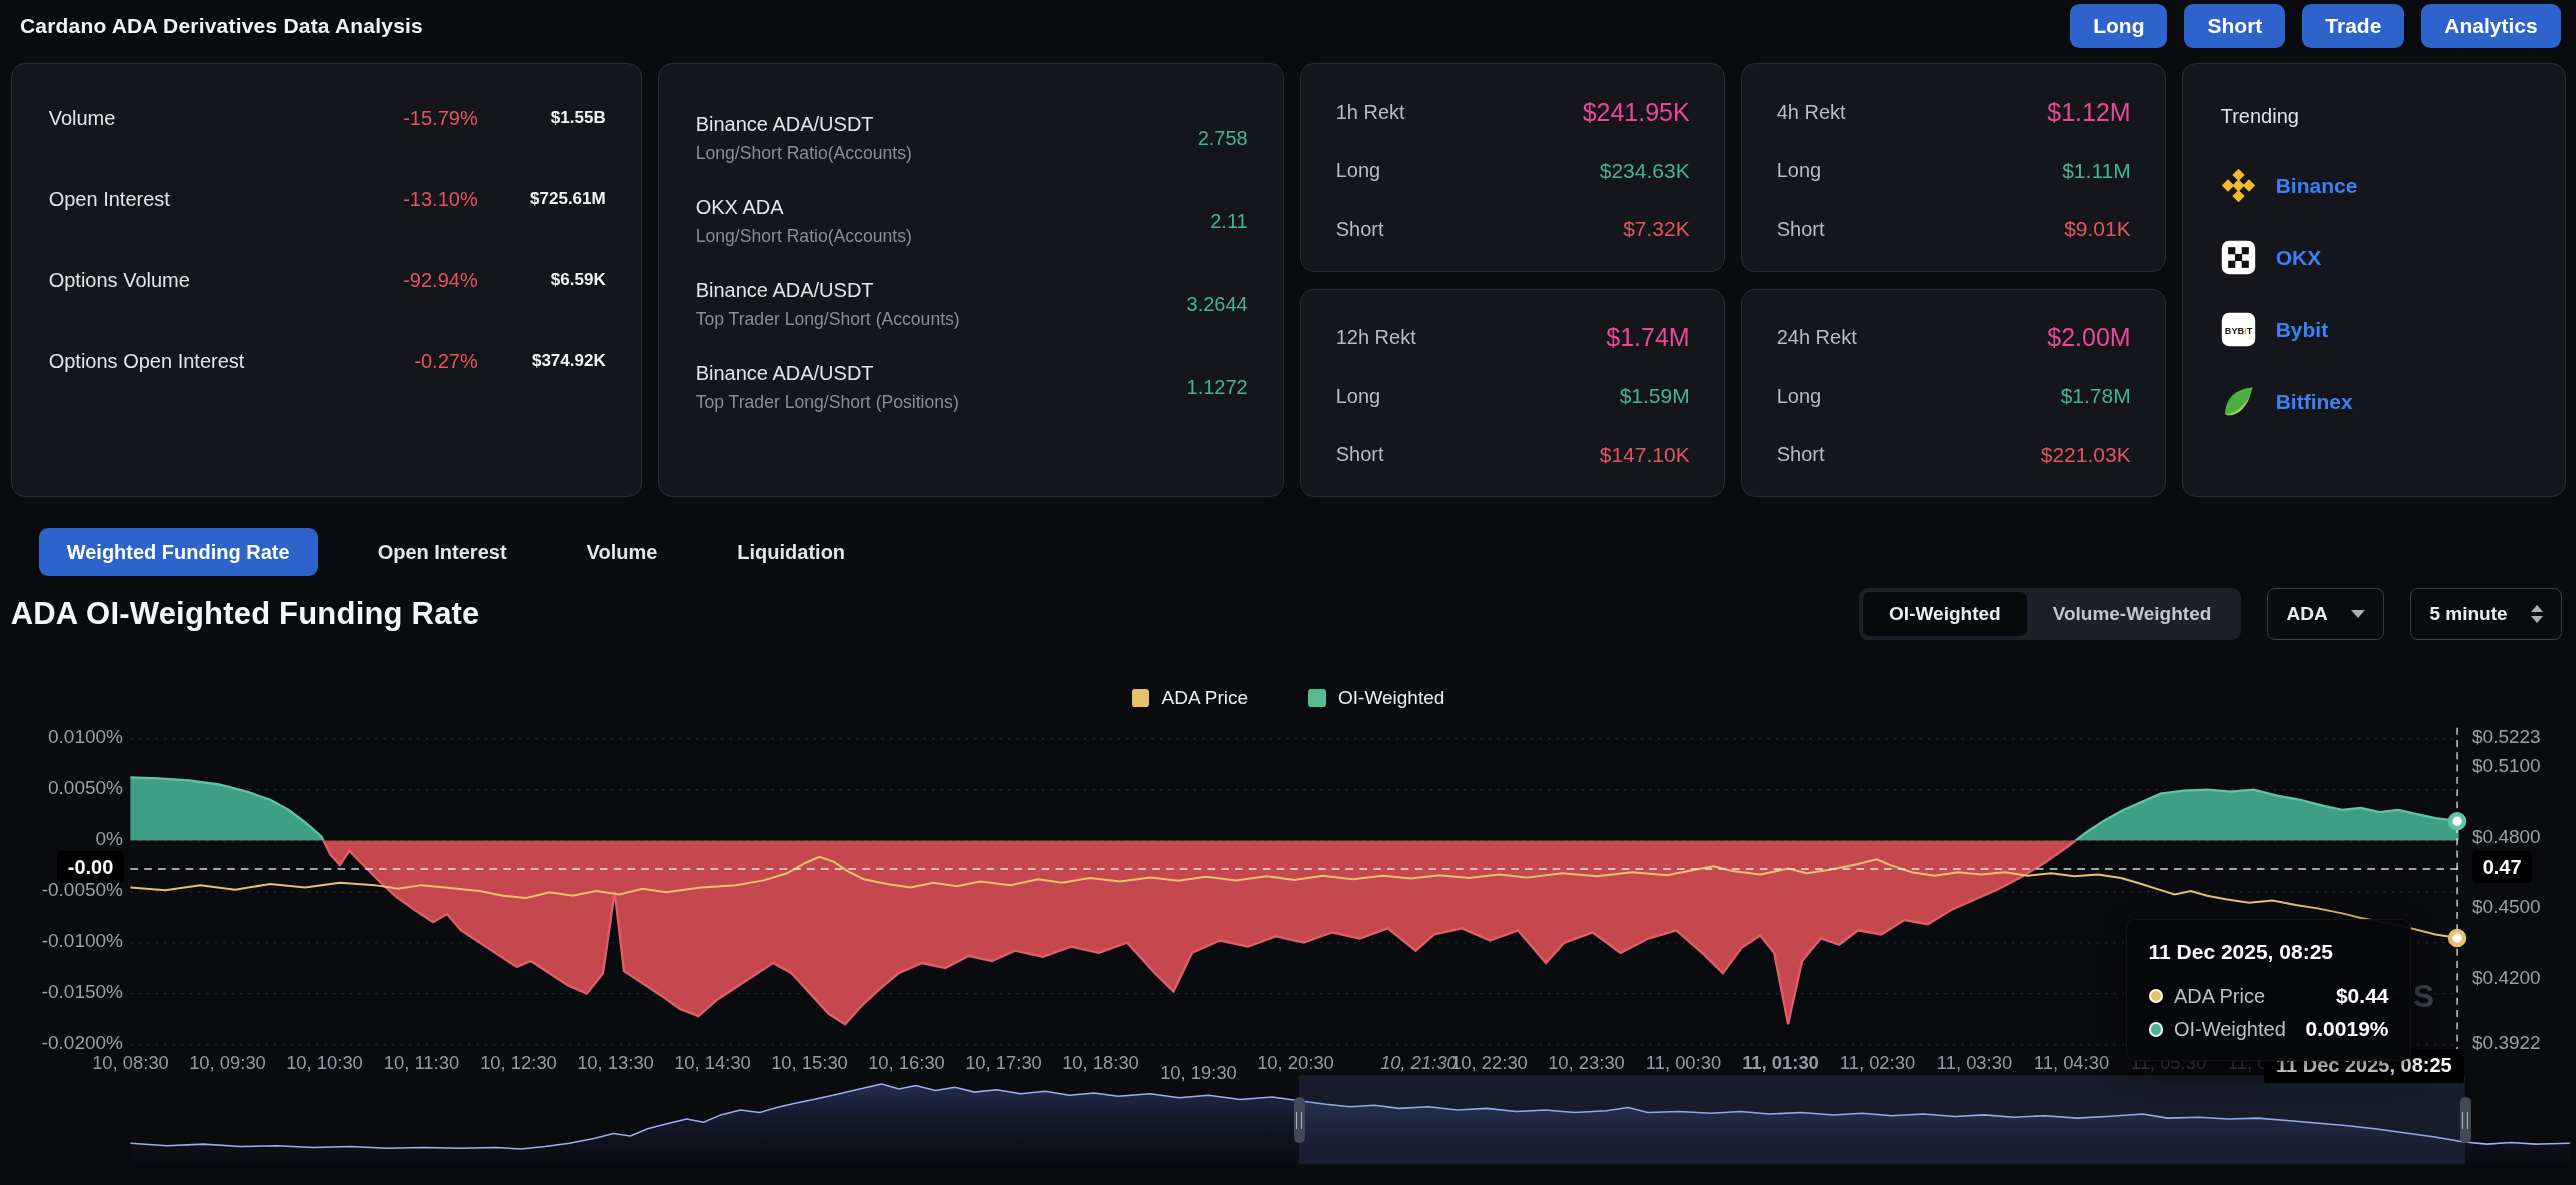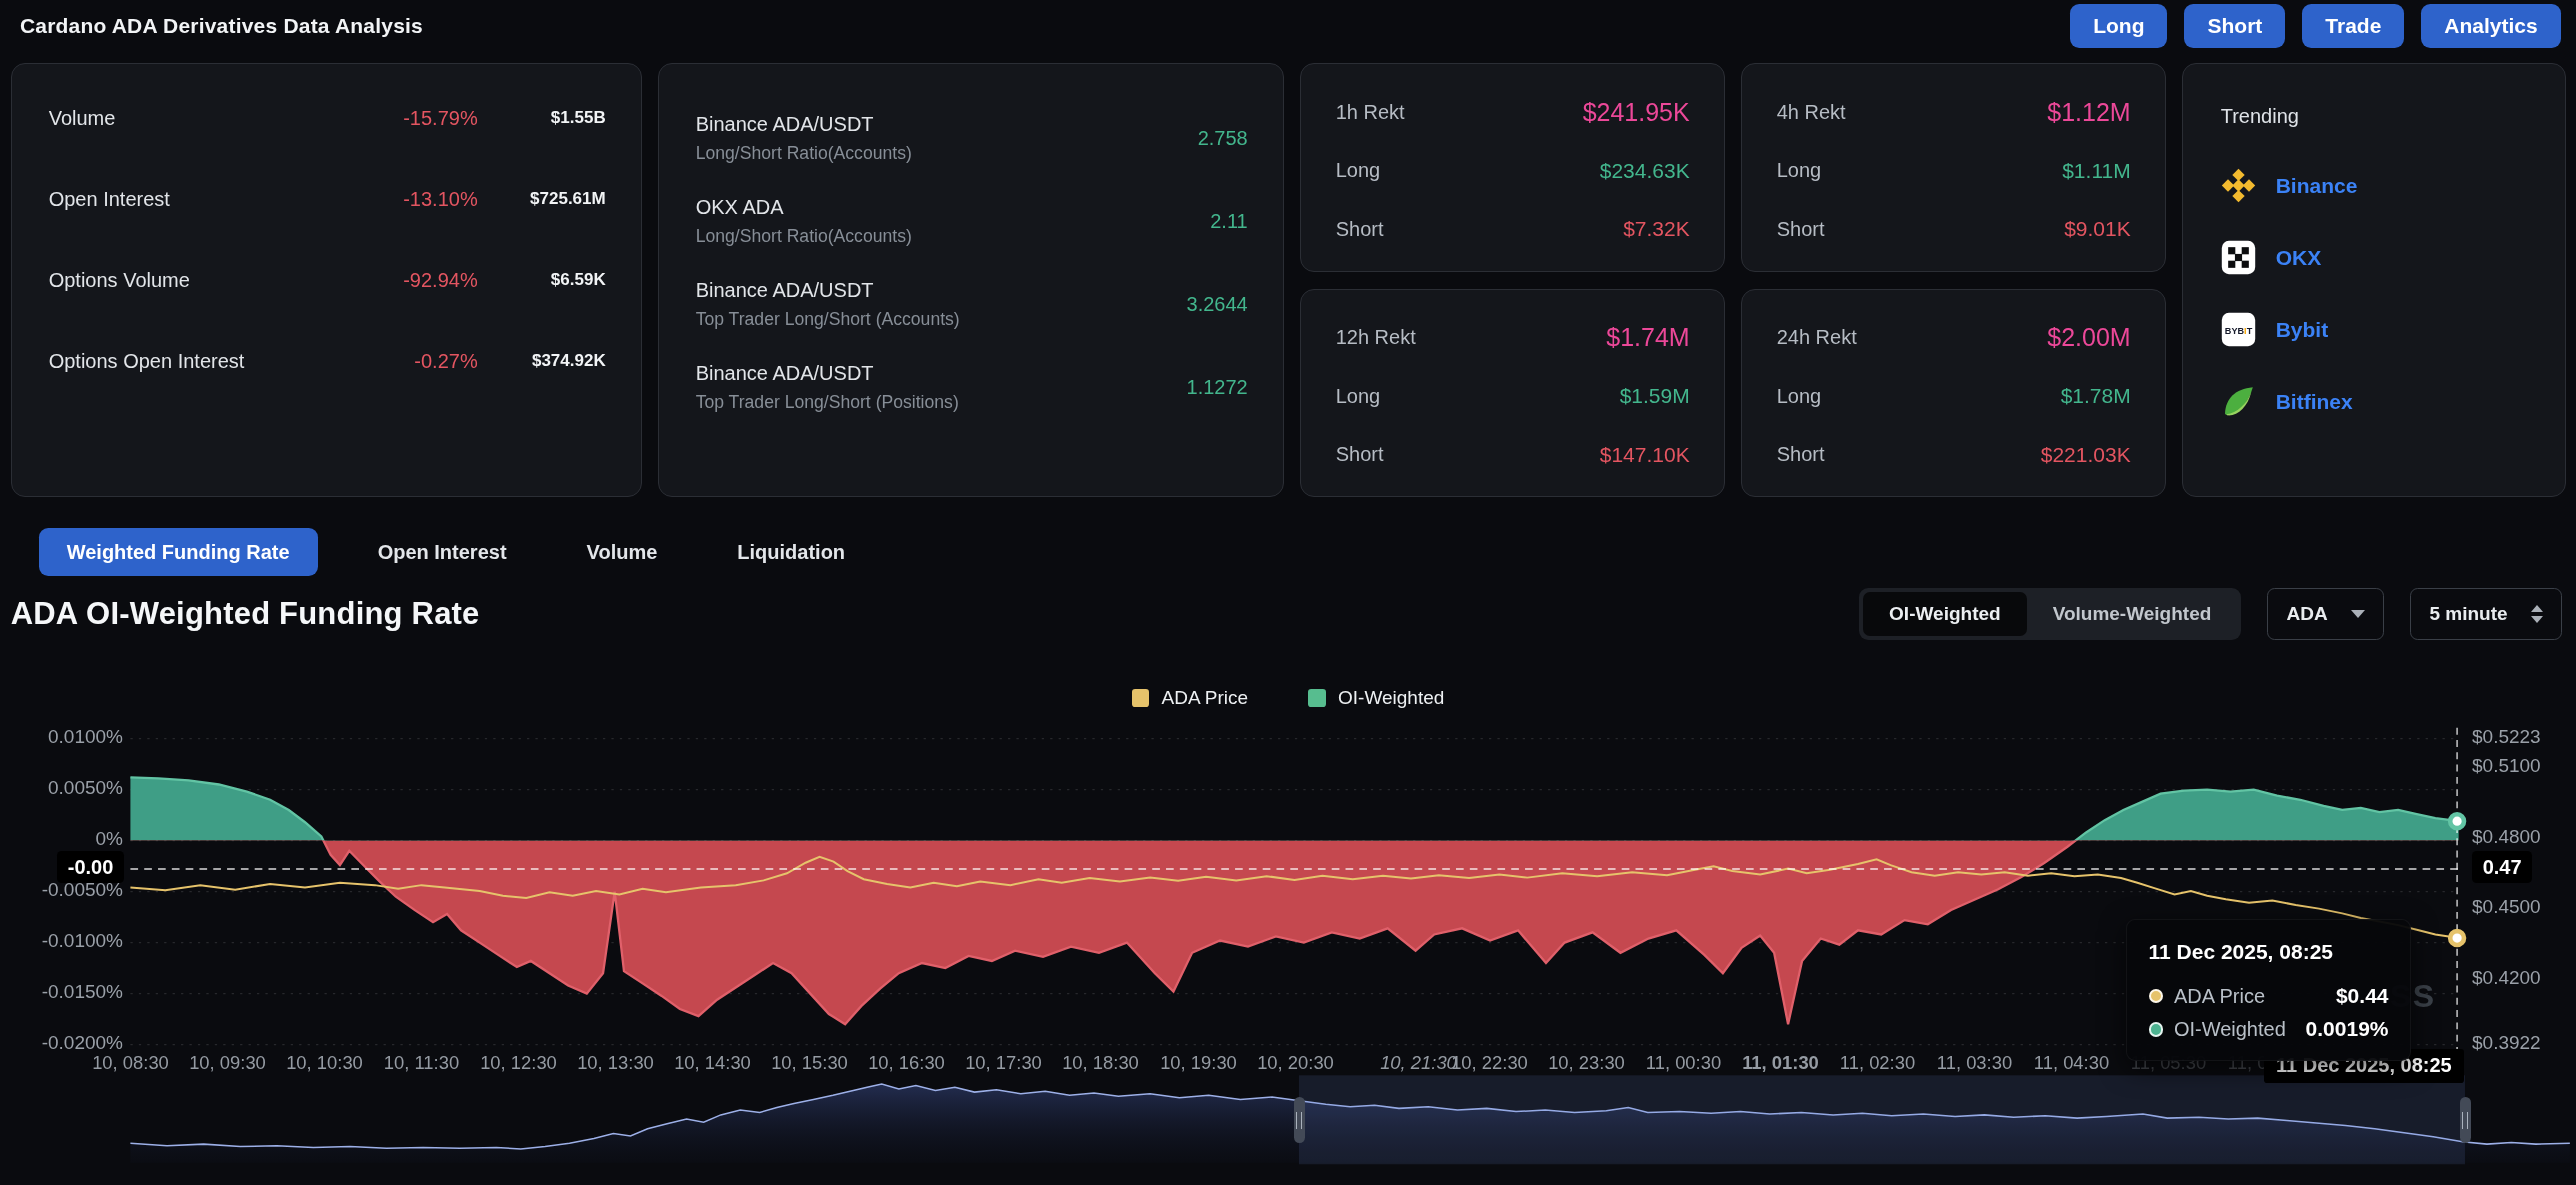--- a/index.html
+++ b/index.html
@@ -384,21 +384,21 @@
         <span class="x-label" style="left: 227px;">10, 09:30</span>
         <span class="x-label" style="left: 324px;">10, 10:30</span>
         <span class="x-label" style="left: 421px;">10, 11:30</span>
         <span class="x-label" style="left: 518px;">10, 12:30</span>
         <span class="x-label" style="left: 615px;">10, 13:30</span>
         <span class="x-label" style="left: 712px;">10, 14:30</span>
         <span class="x-label" style="left: 809px;">10, 15:30</span>
         <span class="x-label" style="left: 906px;">10, 16:30</span>
         <span class="x-label" style="left: 1003px;">10, 17:30</span>
         <span class="x-label" style="left: 1100px;">10, 18:30</span>
-        <span class="x-label" style="left: 1198px;">10, 19:30</span>
+        <span class="x-label" style="left: 1198px; margin-top: 10px;">10, 19:30</span>
         <span class="x-label" style="left: 1295px;">10, 20:30</span>
         <span class="x-label" style="left: 1418px; font-style: italic;">10, 21:30</span>
         <span class="x-label" style="left: 1489px;">10, 22:30</span>
         <span class="x-label" style="left: 1586px;">10, 23:30</span>
         <span class="x-label" style="left: 1683px;">11, 00:30</span>
         <span class="x-label" style="left: 1780px; font-weight: bold;">11, 01:30</span>
         <span class="x-label" style="left: 1877px;">11, 02:30</span>
         <span class="x-label" style="left: 1974px;">11, 03:30</span>
         <span class="x-label" style="left: 2071px;">11, 04:30</span>
         <span class="x-label dim" style="left: 2168px;">11, 05:30</span>

